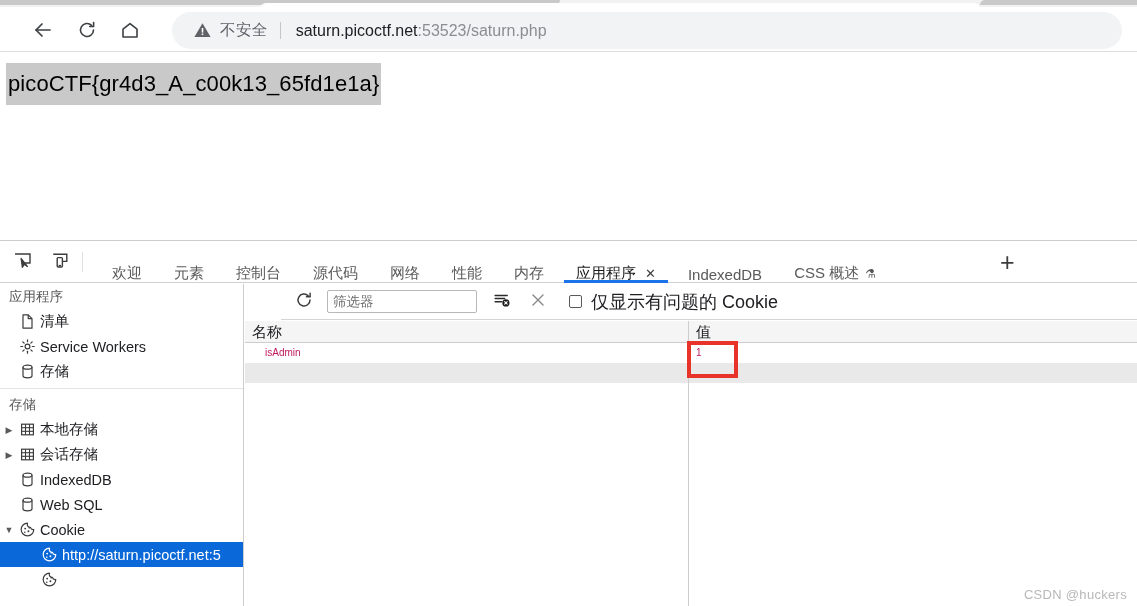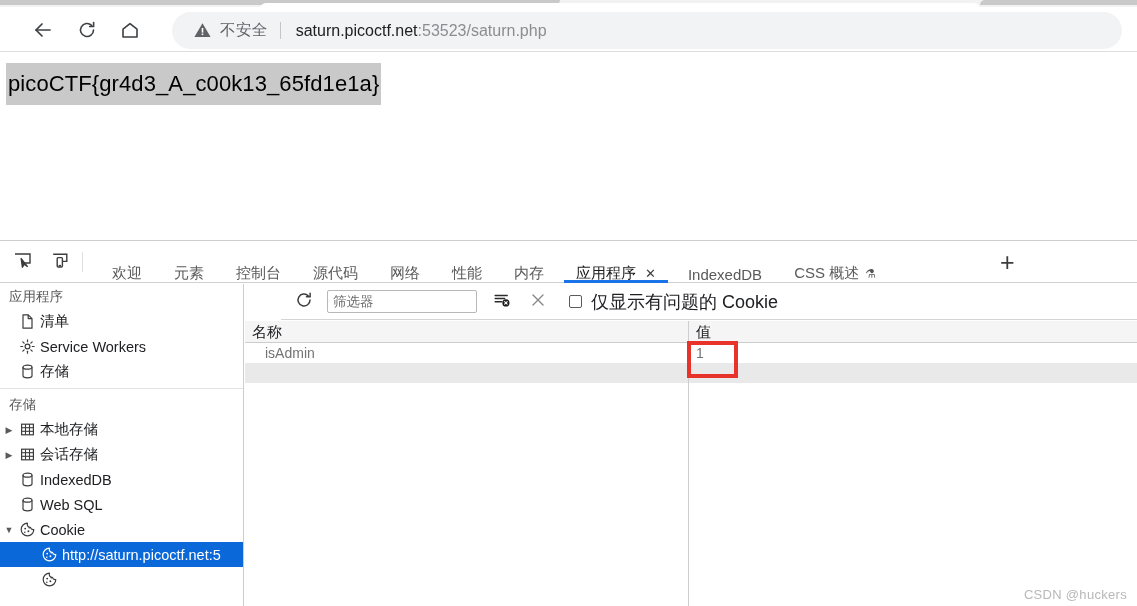--- a/index.html
+++ b/index.html
@@ -86,21 +86,21 @@
   #problem-cookies-checkbox { width: 13px; height: 13px; border: 1.5px solid #5a5a5a; border-radius: 2px; background: #fff; }
   #problem-cookies-label { margin-left: 9px; font-size: 18px; color: #202124; white-space: nowrap; }
 
   
   #cookie-table { position: absolute; left: 0; top: 37px; width: 892px; height: 286px; }
   .ct-head { position: relative; height: 22px; background: #f5f5f5; border-bottom: 1px solid #cdcdcd; }
   .ct-head .th { position: absolute; top: 0; height: 22px; line-height: 22px; font-size: 15px; color: #202124; padding-left: 7px; }
   .ct-head .th.name { left: 0; }
   .ct-head .th.value { left: 443px; border-left: 1px solid #cdcdcd; width: 449px; }
   .ct-row { position: relative; height: 20px; }
-  .ct-row .cell { position: absolute; top: 0; height: 20px; line-height: 20px; font-size: 14px; color: #737373; white-space: nowrap; overflow: hidden; }
+  .ct-row .cell { position: absolute; top: 0; height: 20px; line-height: 20px; font-size: 10px; color: #be185d; white-space: nowrap; overflow: hidden; }
   .ct-row .cell.name { left: 0; width: 443px; padding-left: 20px; }
   .ct-row .cell.value { left: 443px; width: 449px; padding-left: 7px; border-left: 1px solid #cdcdcd; }
   .ct-row.r0 { background: #ffffff; }
   .ct-row.r1 { background: #e9e9e9; }
   .ct-filler { position: absolute; left: 0; top: 62px; width: 892px; height: 224px; background: #ffffff; }
   .ct-filler .vline { position: absolute; left: 443px; top: 0; width: 1px; height: 224px; background: #cdcdcd; }
 
   
   #value-annotation { position: absolute; left: 687px; top: 341px; width: 51px; height: 37px; border: 4px solid #e8332a; pointer-events: none; z-index: 50; }
 

